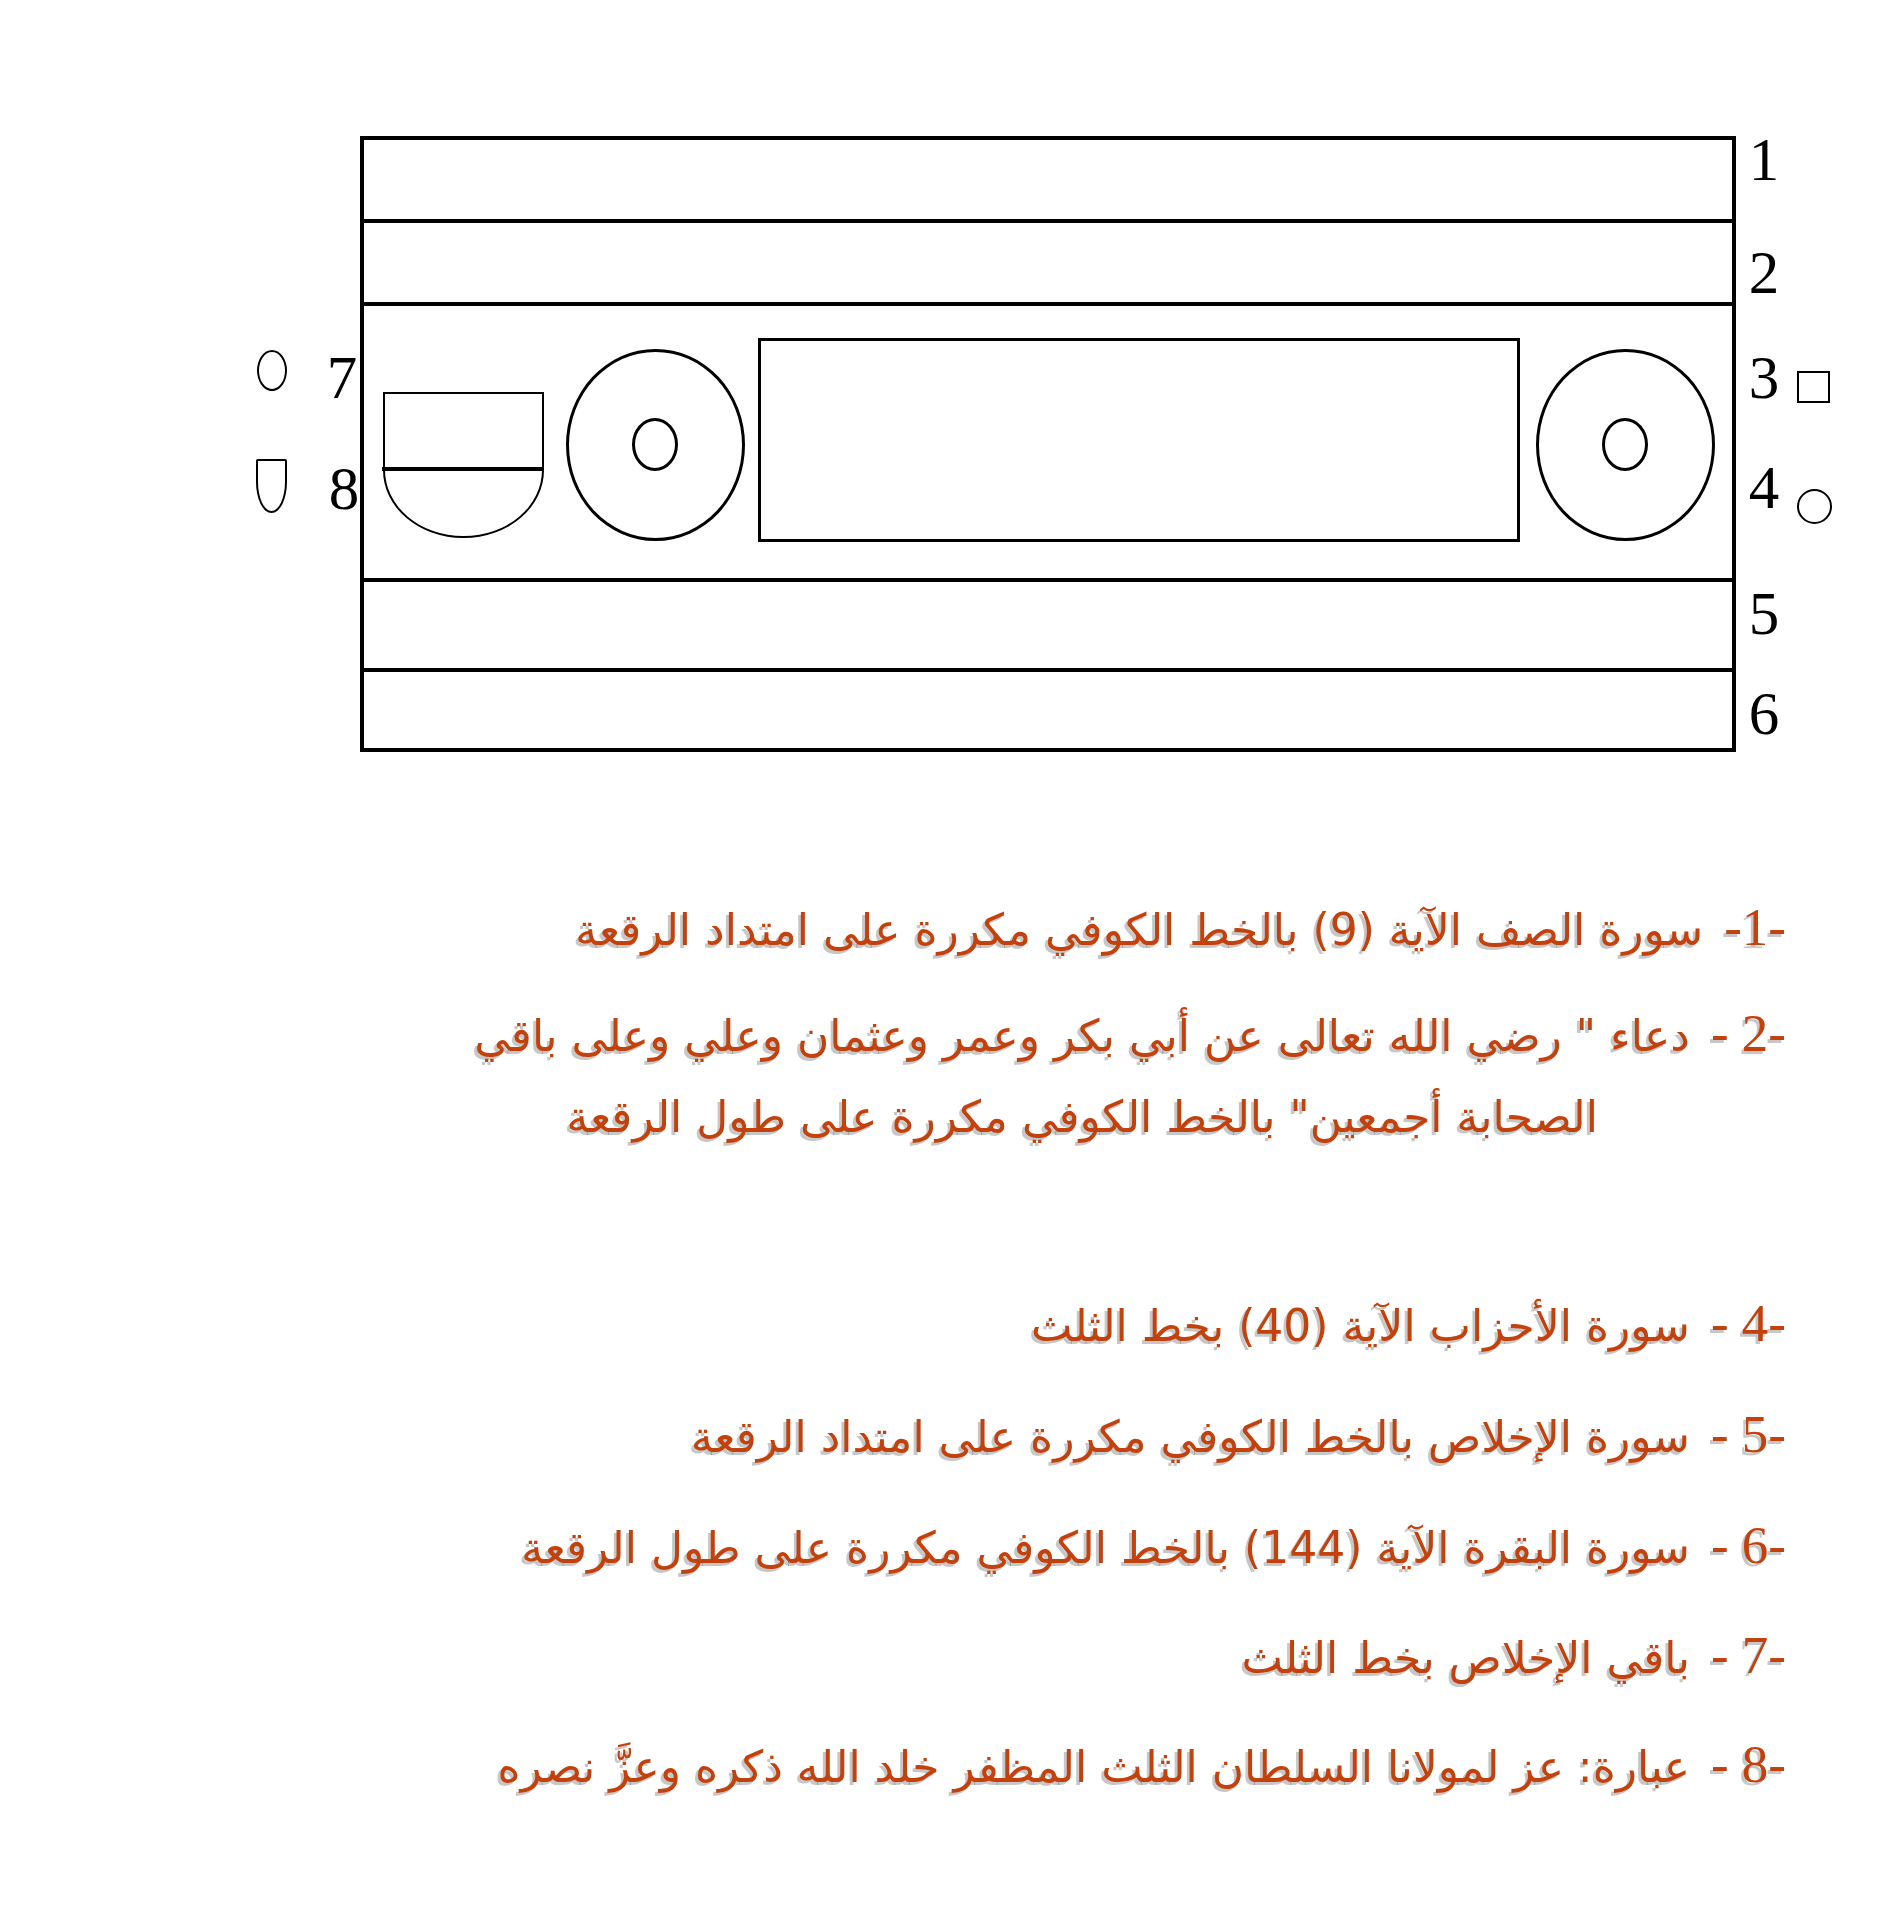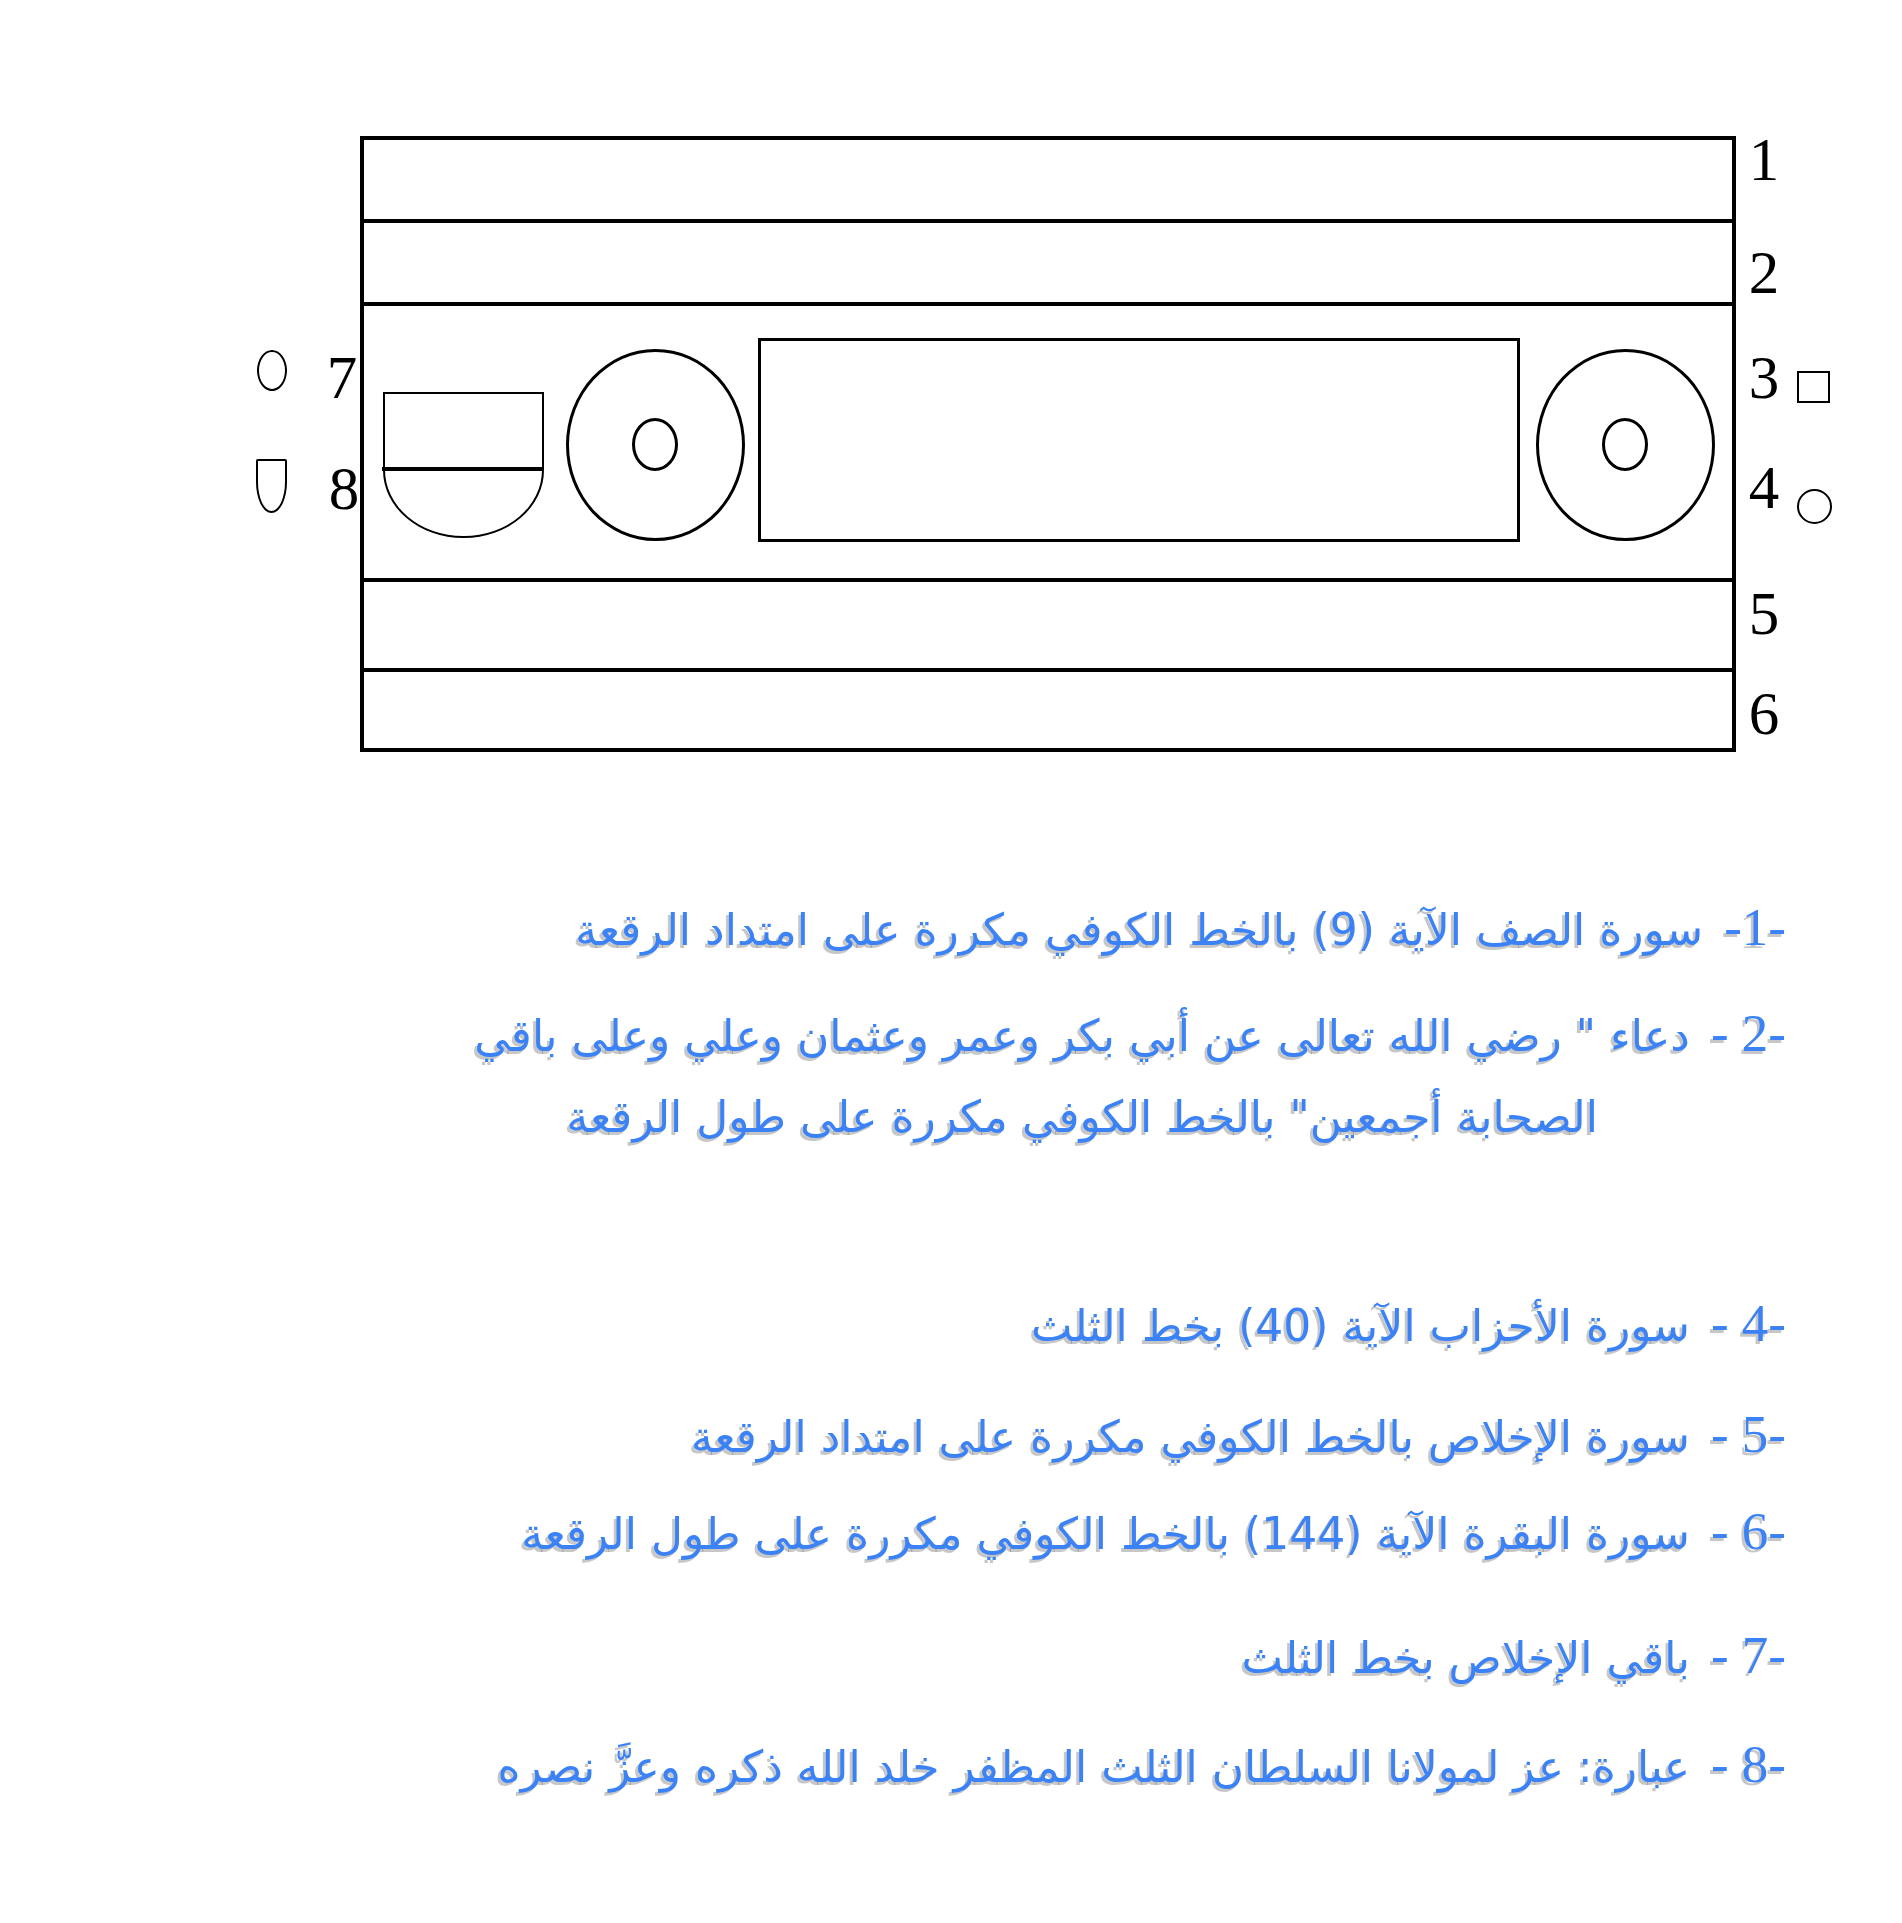--- a/index.html
+++ b/index.html
@@ -114,21 +114,21 @@
     width: 1427px; height: 951px;
   }
   .legend-row {
     position: absolute;
     right: 0;
     direction: rtl;
     white-space: nowrap;
     font-size: 44px;
     line-height: 67px;
     height: 67px;
-    color: #3b82f6;
+    color: #c2410c;
     text-shadow: -2.9px 2.9px 0 rgba(0,0,0,0.22);
   }
   .legend-row .marker {
     font-family: "Liberation Serif", "DejaVu Serif", serif;
     font-size: 53px;
     margin-left: 21px;
   }
   .row-indent { padding-right: 188px; }
 </style>
 </head>
@@ -186,21 +186,21 @@
 
 
     <div class="legend-row" style="top:396px">
       <span class="marker">-4 -</span><span>سورة الأحزاب الآية (40) بخط الثلث</span>
     </div>
 
     <div class="legend-row" style="top:507px">
       <span class="marker">-5 -</span><span>سورة الإخلاص بالخط الكوفي مكررة على امتداد الرقعة</span>
     </div>
 
-    <div class="legend-row" style="top:604px">
+    <div class="legend-row" style="top:618px">
       <span class="marker">-6 -</span><span>سورة البقرة الآية (144) بالخط الكوفي مكررة على طول الرقعة</span>
     </div>
 
     <div class="legend-row" style="top:728px">
       <span class="marker">-7 -</span><span>باقي الإخلاص بخط الثلث</span>
     </div>
 
     <div class="legend-row" style="top:837px">
       <span class="marker">-8 -</span><span>عبارة: عز لمولانا السلطان الثلث المظفر خلد الله ذكره وعزَّ نصره</span>
     </div>

